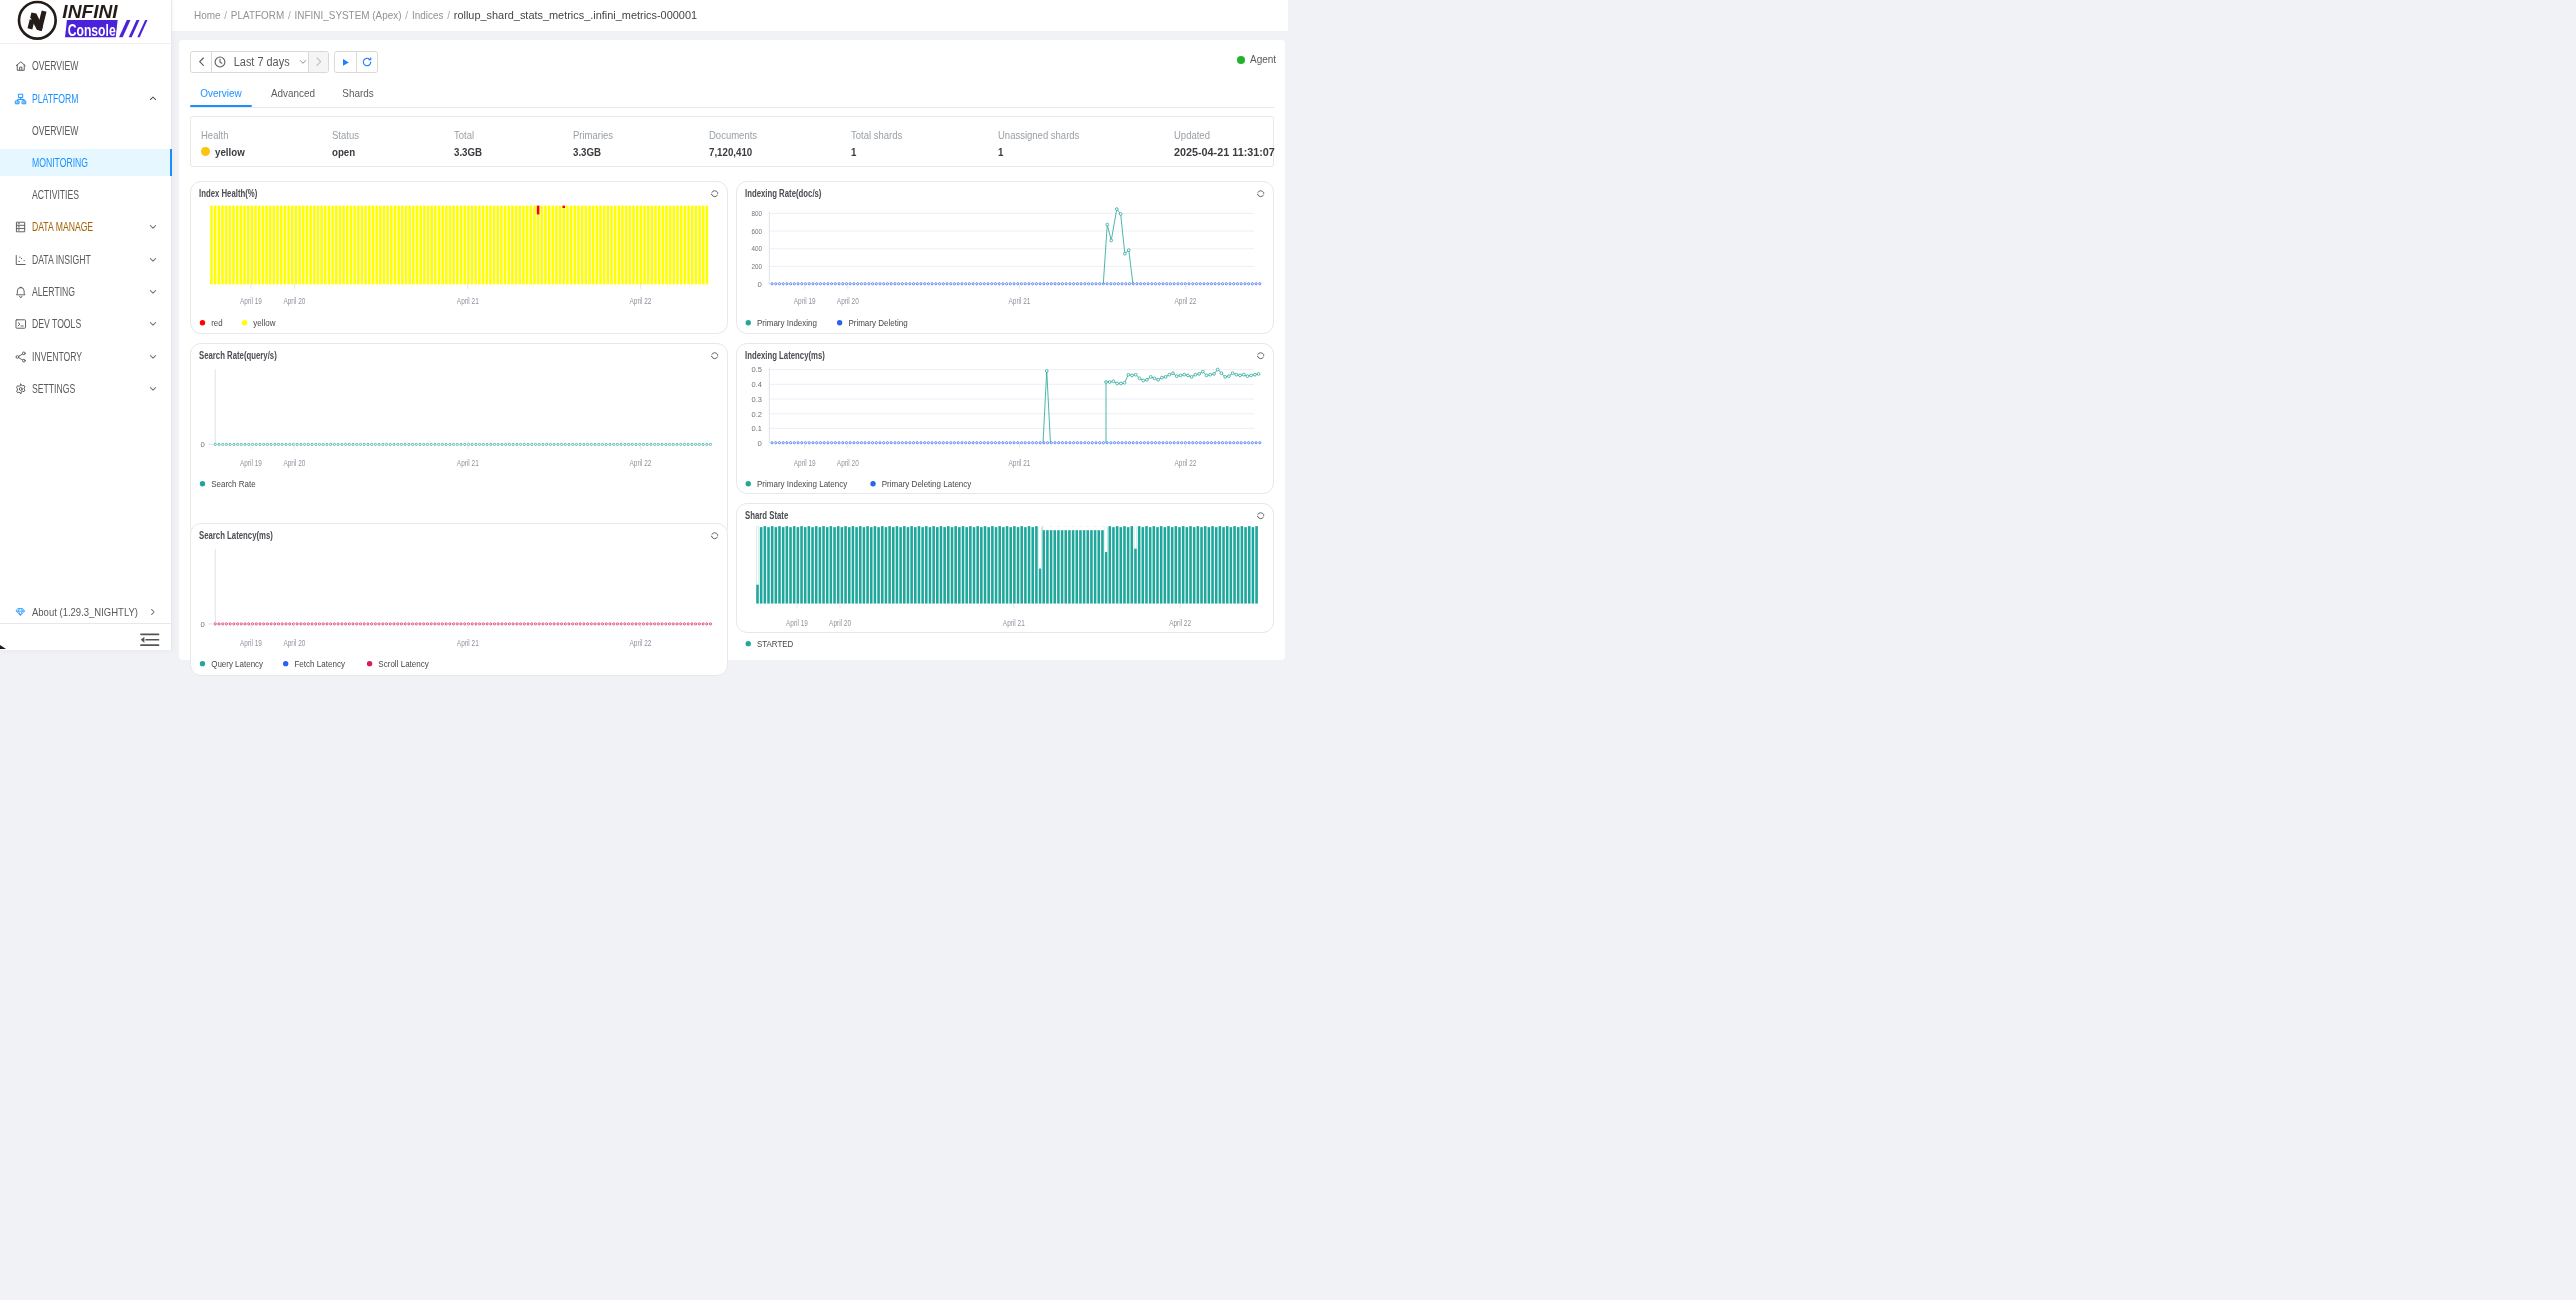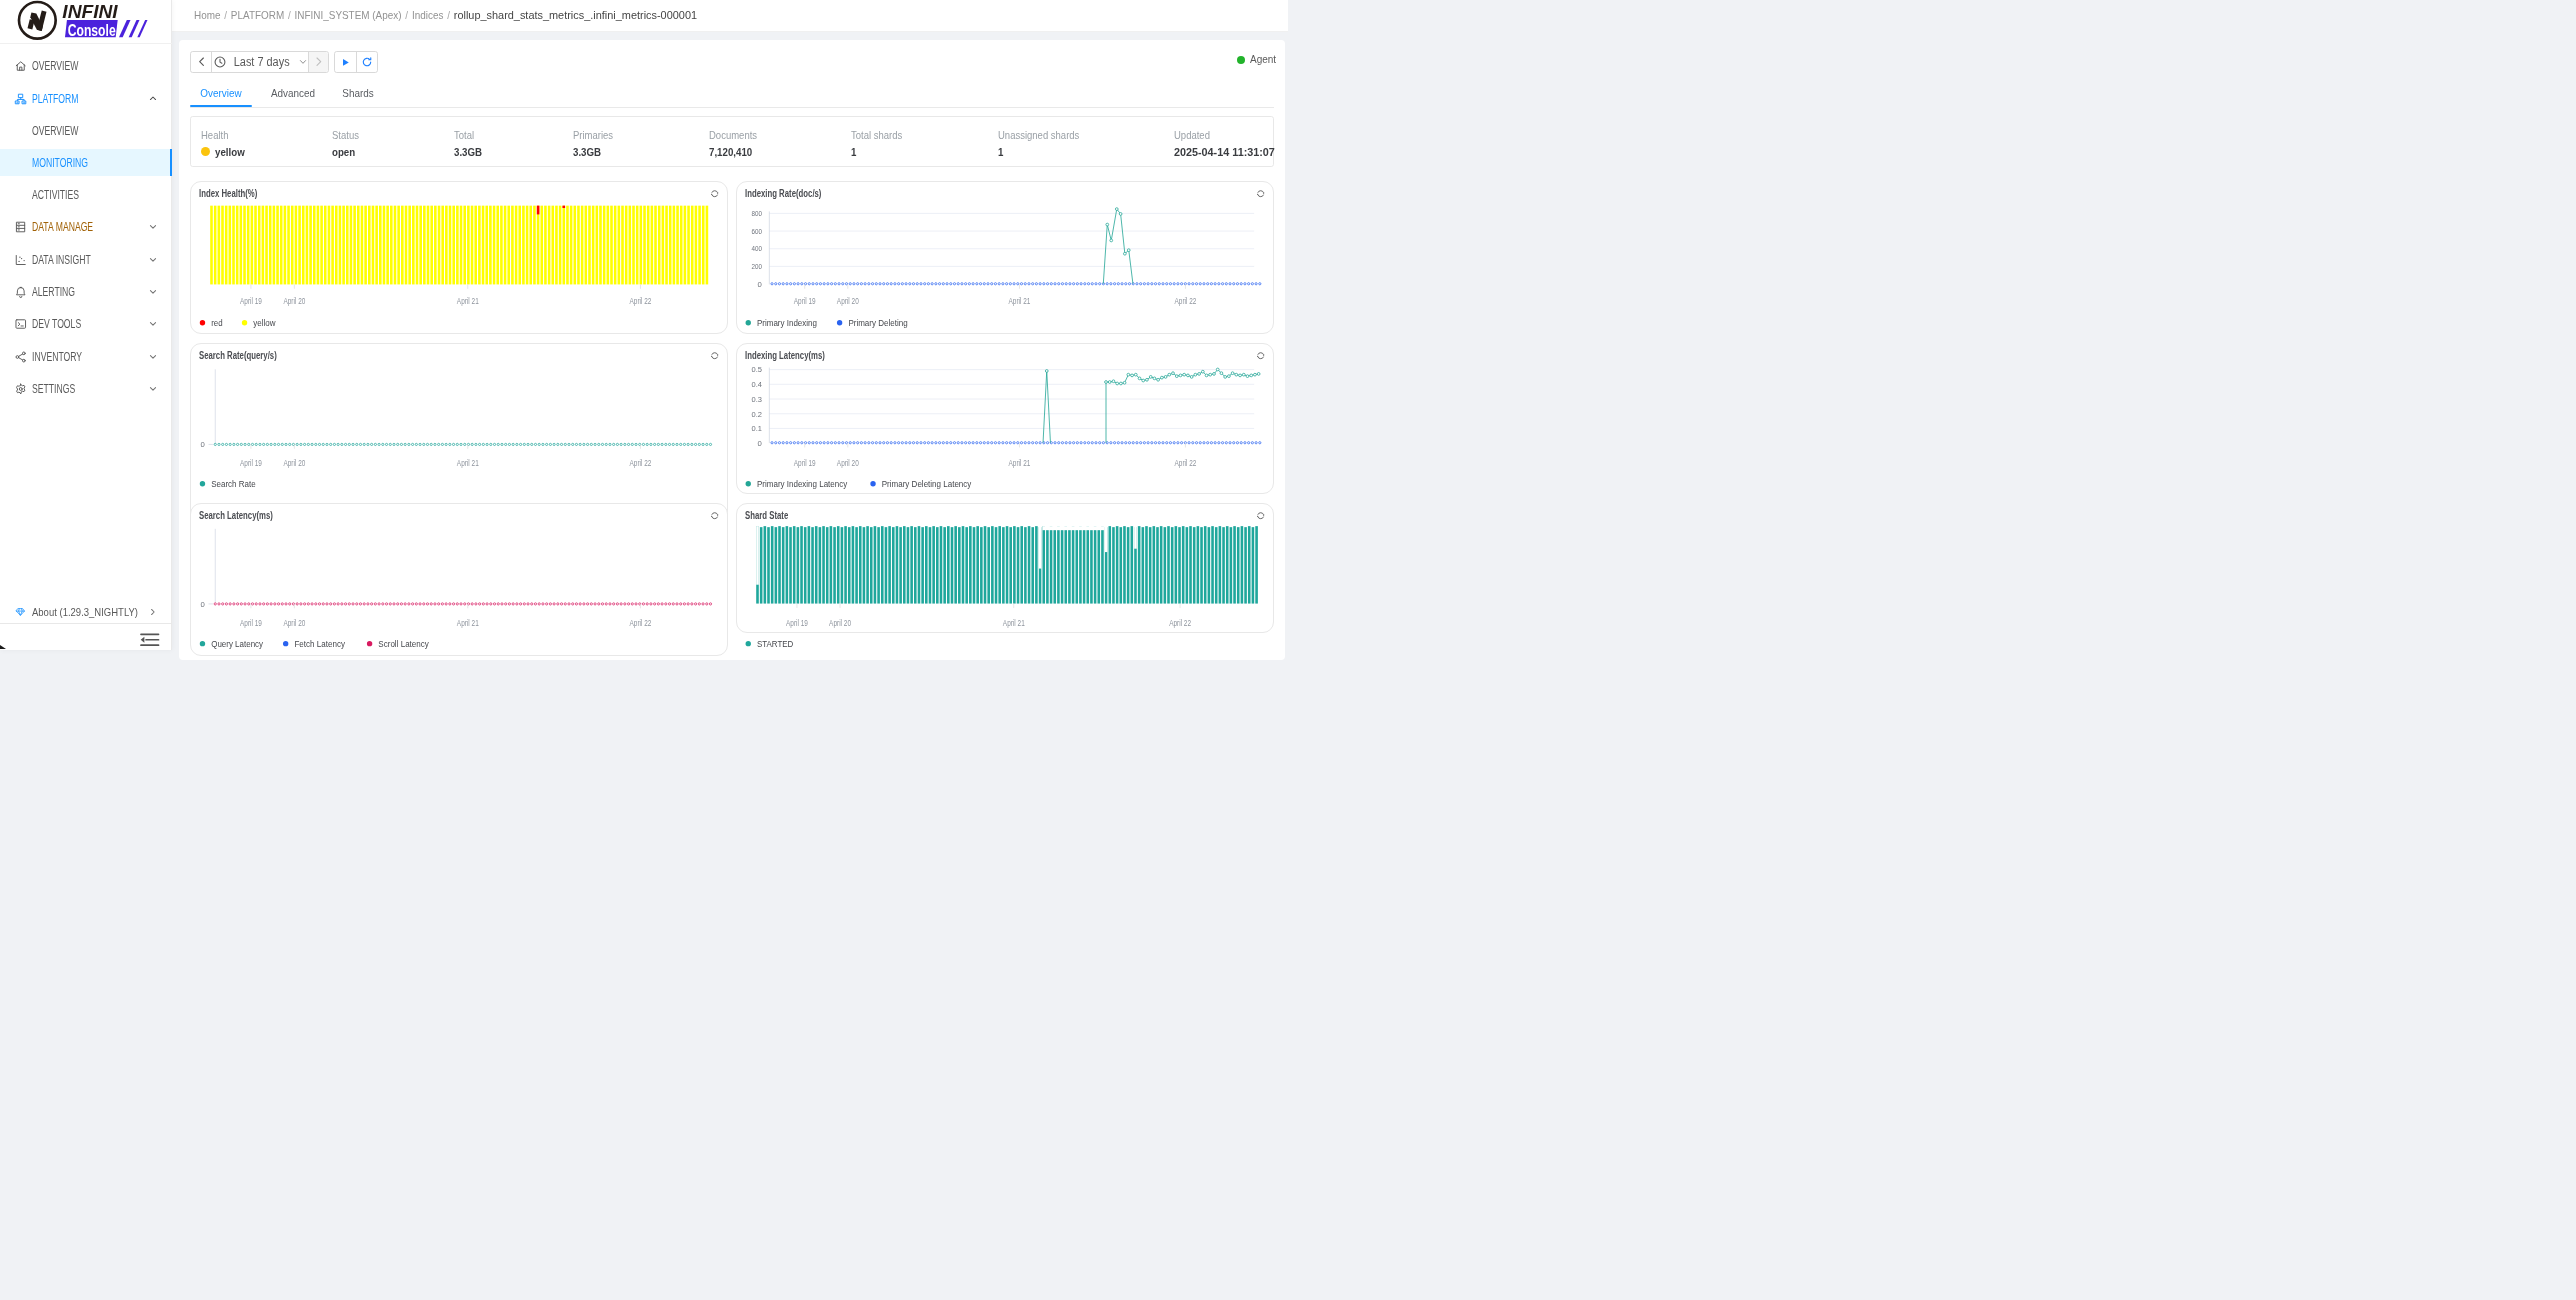--- a/index.html
+++ b/index.html
@@ -84,21 +84,21 @@
 <div class="statval" style="left:454px;">3.3GB</div>
 <div class="statlab" style="left:573px">Primaries</div>
 <div class="statval" style="left:573px;">3.3GB</div>
 <div class="statlab" style="left:709px">Documents</div>
 <div class="statval" style="left:709px;">7,120,410</div>
 <div class="statlab" style="left:851px">Total shards</div>
 <div class="statval" style="left:851px;">1</div>
 <div class="statlab" style="left:998px">Unassigned shards</div>
 <div class="statval" style="left:998px;">1</div>
 <div class="statlab" style="left:1174px">Updated</div>
-<div class="statval" style="left:1174px;transform:scaleX(1);">2025-04-14 11:31:07</div>
+<div class="statval" style="left:1174px;transform:scaleX(1);">2025-04-21 11:31:07</div>
 <div class="abs" style="left:201px;top:147px;width:9.4px;height:9.4px;border-radius:50%;background:#fbc40d"></div>
 <div class="statval" style="left:215px">yellow</div>
 <div class="card" style="left:190px;top:181px;width:538px;height:153px">
     <div class="ctitle">Index Health(%)</div>
     <svg class="refresh" viewBox="0 0 16 16">
       <g fill="none" stroke="#555" stroke-width="1.5">
         <path d="M3.1 6.4 A5.2 5.2 0 0 1 12.9 6.4"></path>
         <path d="M12.9 9.6 A5.2 5.2 0 0 1 3.1 9.6"></path>
       </g>
       <path d="M13.58 8.48 L14.32 5.86 L11.58 6.74 Z" fill="#555"></path>
@@ -822,21 +822,21 @@
       <text x="85.8" y="182.3" font-size="13.5" fill="#8f959e" font-family="Liberation Sans,sans-serif" textLength="32.5" lengthAdjust="spacingAndGlyphs">April 19</text>
       <text x="149.8" y="182.3" font-size="13.5" fill="#8f959e" font-family="Liberation Sans,sans-serif" textLength="32.5" lengthAdjust="spacingAndGlyphs">April 20</text>
       <text x="404.8" y="182.3" font-size="13.5" fill="#8f959e" font-family="Liberation Sans,sans-serif" textLength="32.5" lengthAdjust="spacingAndGlyphs">April 21</text>
       <text x="651.3" y="182.3" font-size="13.5" fill="#8f959e" font-family="Liberation Sans,sans-serif" textLength="32.5" lengthAdjust="spacingAndGlyphs">April 22</text>
       <circle cx="18.2" cy="209" r="4" fill="#23a696"></circle>
       <text x="31.2" y="214" font-size="14" fill="#46484d" font-family="Liberation Sans,sans-serif" textLength="134" lengthAdjust="spacingAndGlyphs">Primary Indexing Latency</text>
       <circle cx="203.5" cy="209" r="4" fill="#2a63f0"></circle>
       <text x="216.5" y="214" font-size="14" fill="#46484d" font-family="Liberation Sans,sans-serif" textLength="133" lengthAdjust="spacingAndGlyphs">Primary Deleting Latency</text>
     </svg>
   </div>
-<div class="card" style="left:190px;top:503px;width:538px;height:153px">
+<div class="card" style="left:190px;top:523px;width:538px;height:153px">
     <div class="ctitle">Search Latency(ms)</div>
     <svg class="refresh" viewBox="0 0 16 16">
       <g fill="none" stroke="#555" stroke-width="1.5">
         <path d="M3.1 6.4 A5.2 5.2 0 0 1 12.9 6.4"></path>
         <path d="M12.9 9.6 A5.2 5.2 0 0 1 3.1 9.6"></path>
       </g>
       <path d="M13.58 8.48 L14.32 5.86 L11.58 6.74 Z" fill="#555"></path>
       <path d="M2.42 7.52 L1.68 10.14 L4.42 9.26 Z" fill="#555"></path>
     </svg>
     <svg class="plot" width="538" height="153" viewBox="0 0 799 226.5">

